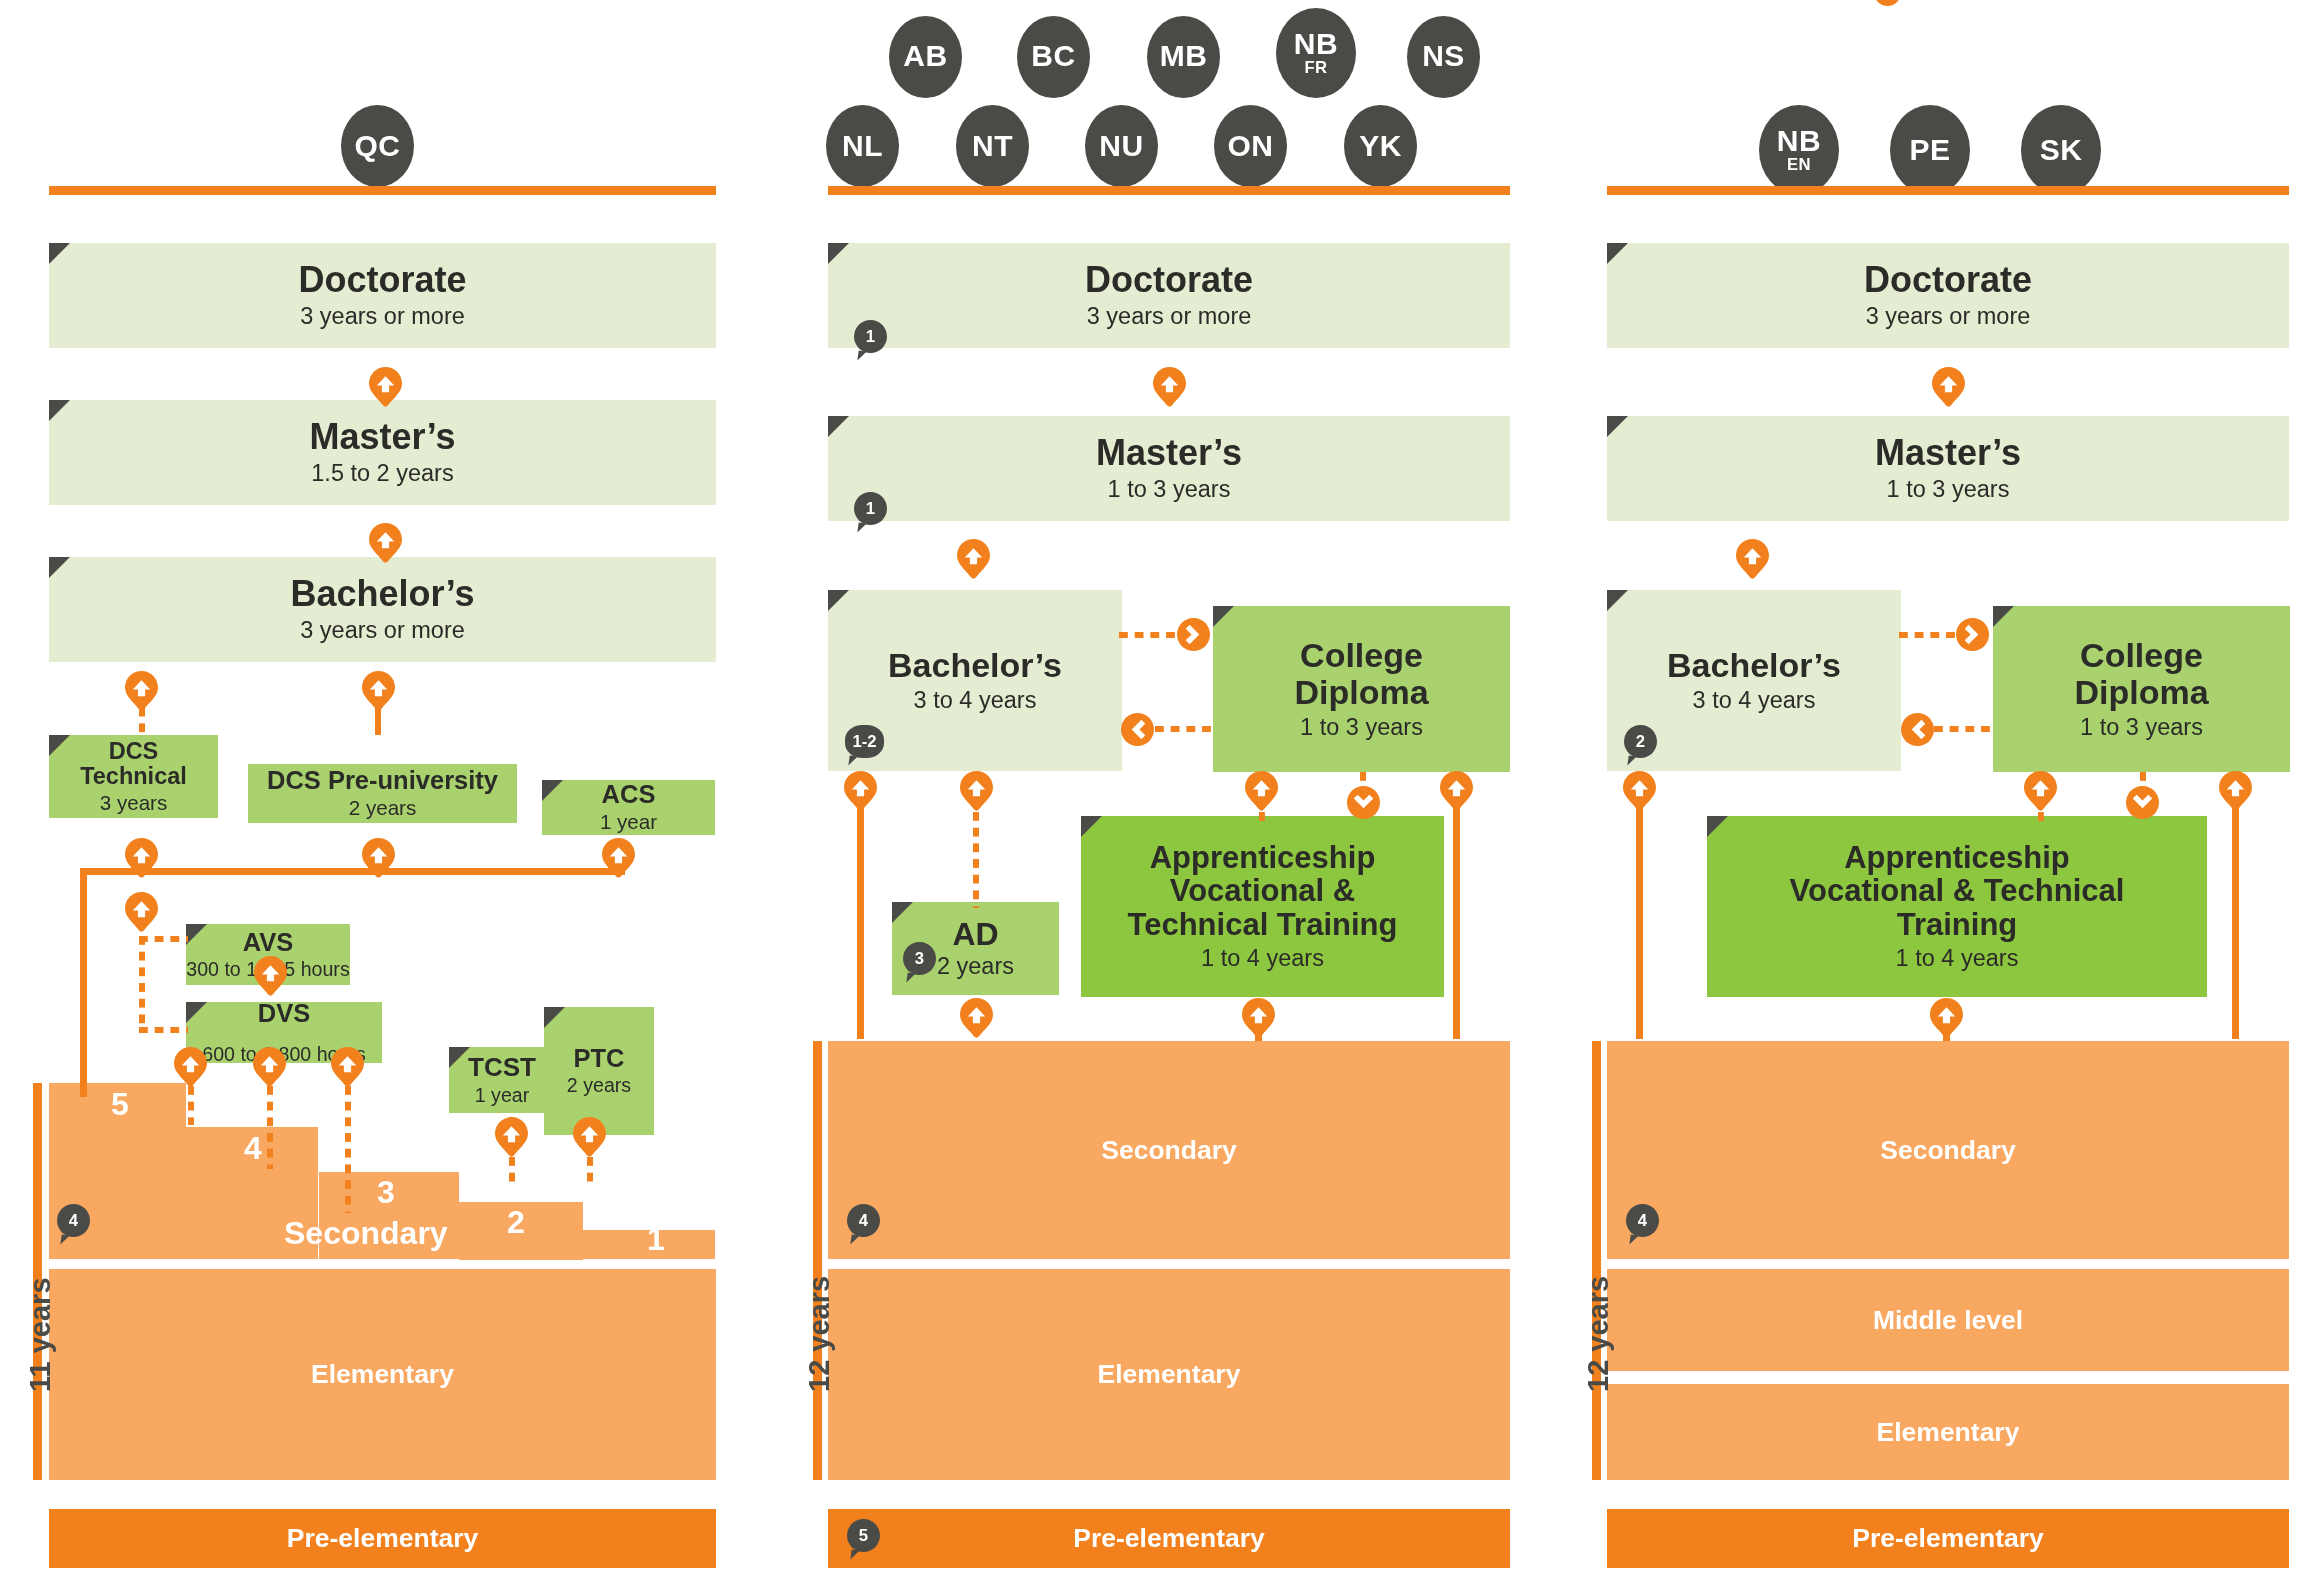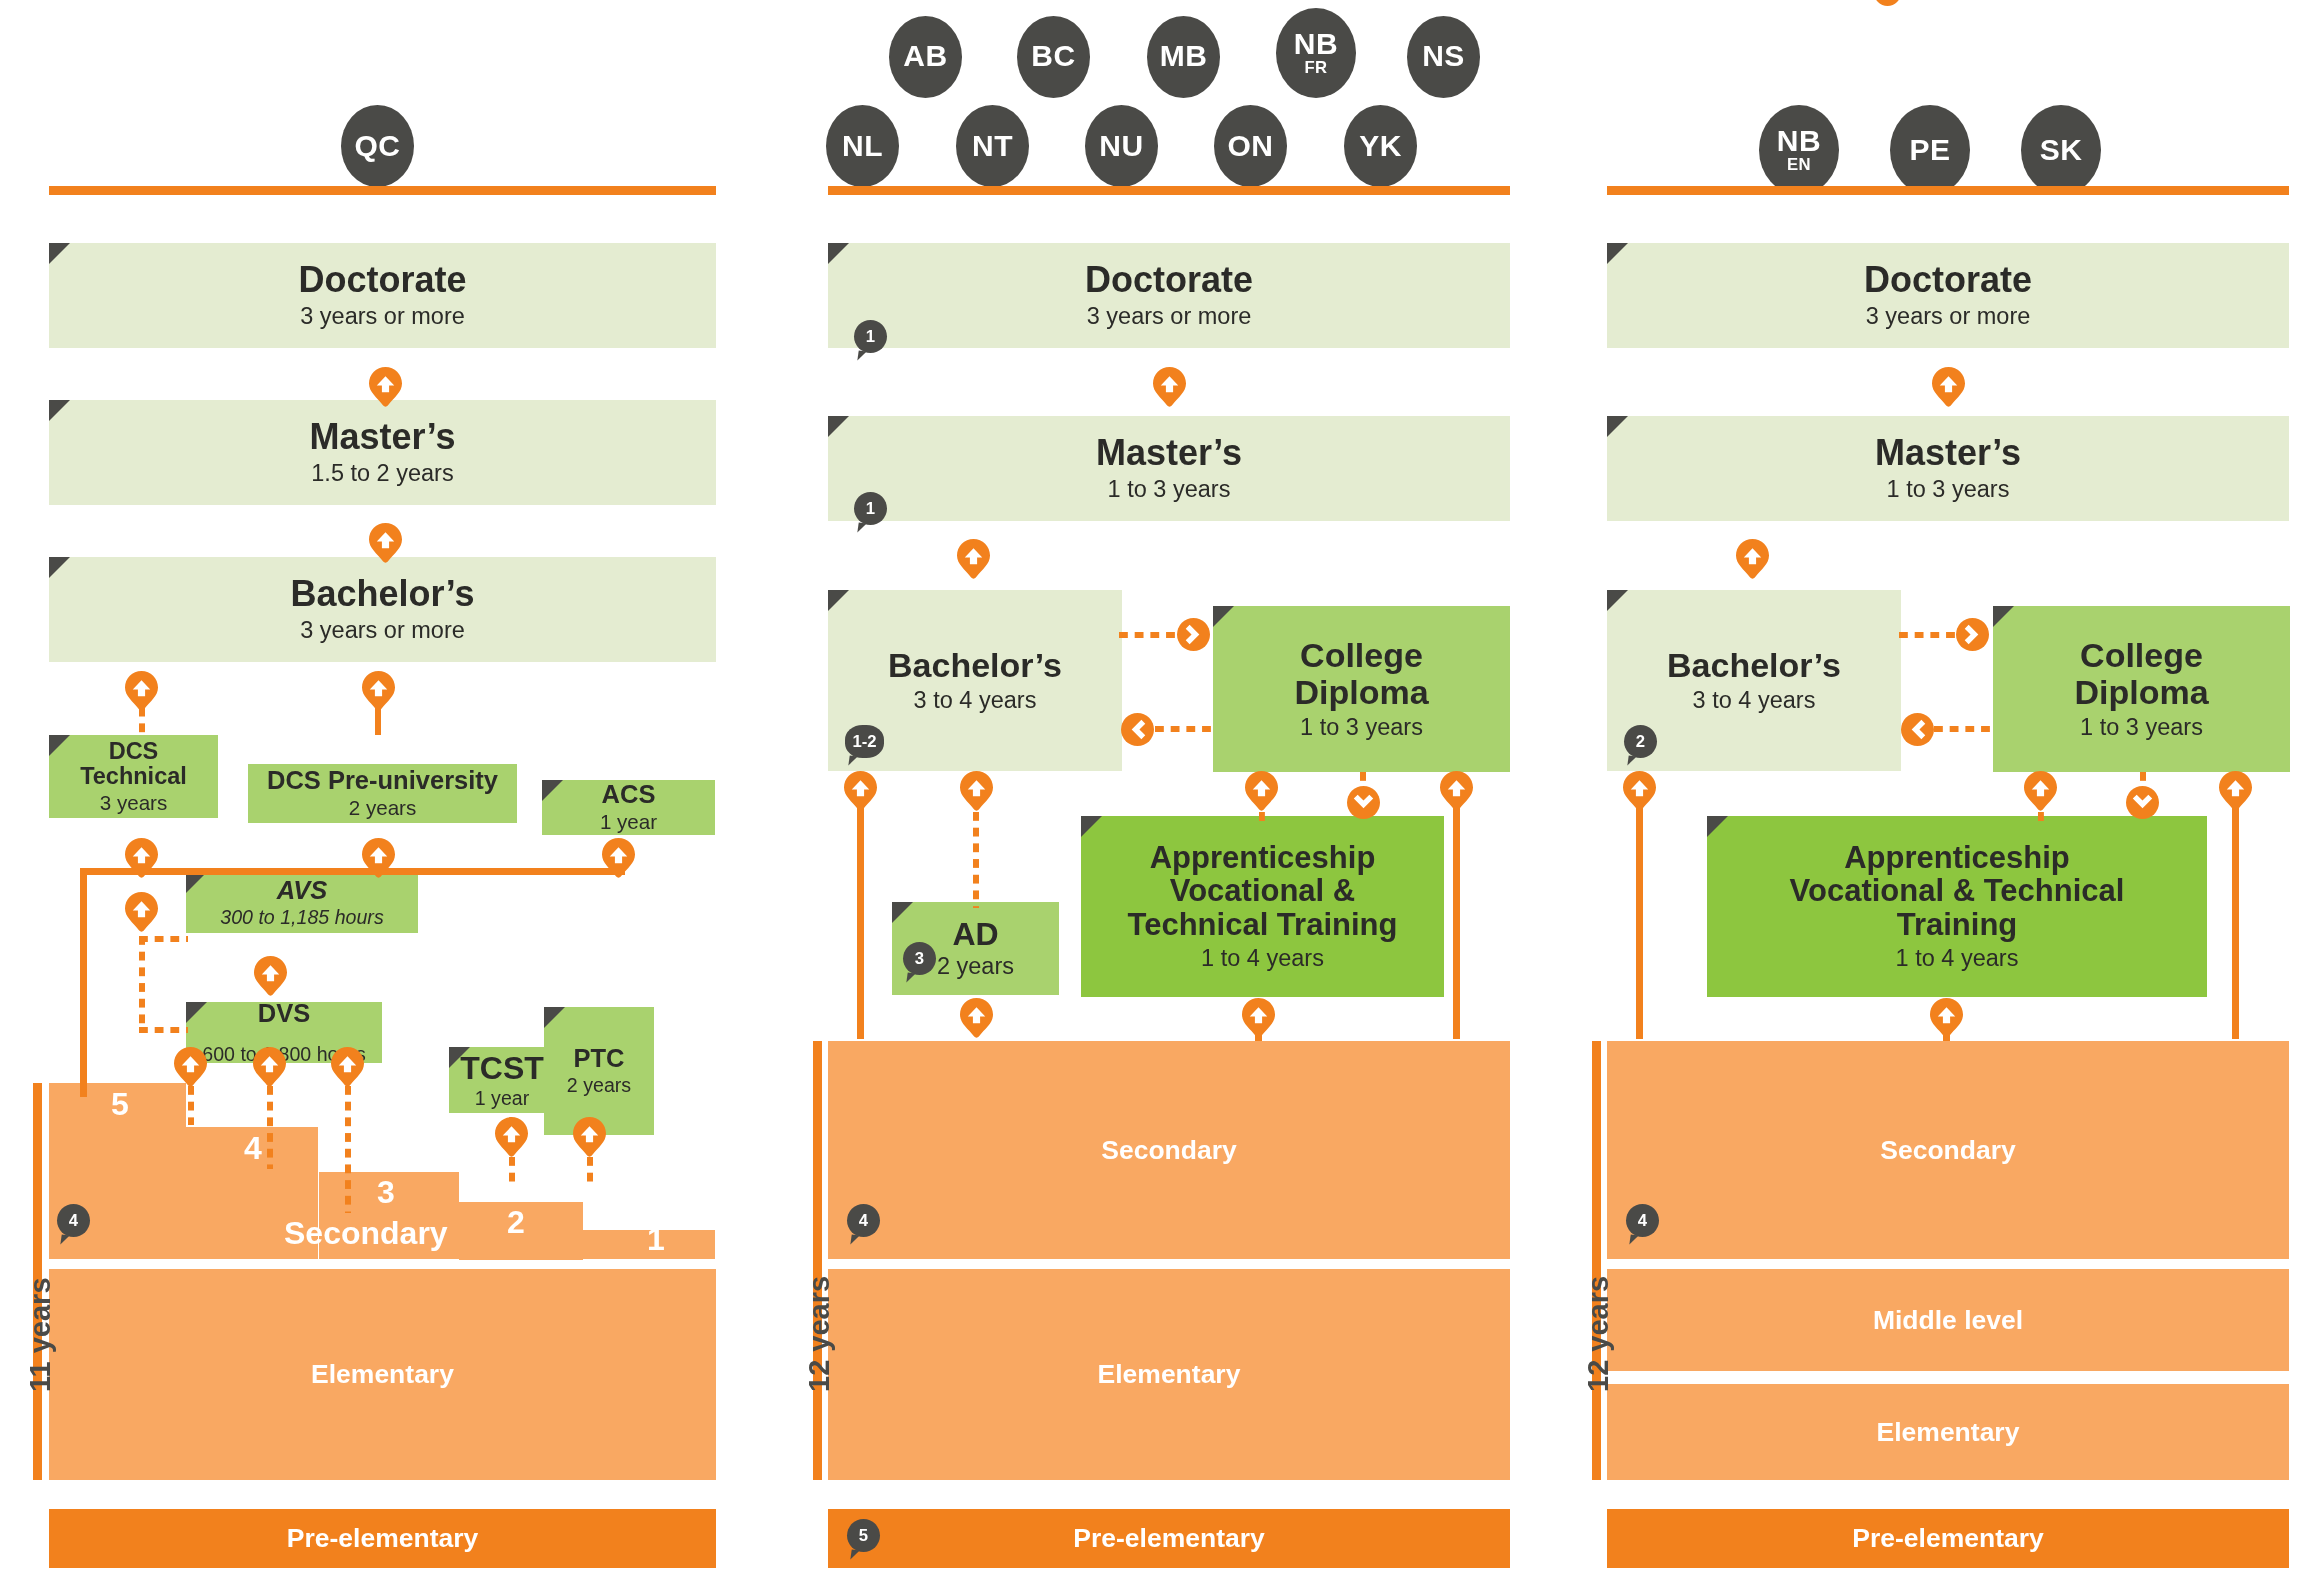--- a/index.html
+++ b/index.html
@@ -242,21 +242,21 @@
   <div class="pin" style="left:125px;top:892px;">
     <svg viewBox="0 0 34 42">
         <path d="M17 0C7.6 0 0 7.6 0 17c0 9 8 14 14.6 22.6 1.2 1.6 3.6 1.6 4.8 0C26 31 34 26 34 17 34 7.6 26.4 0 17 0z" fill="#f2811d"></path>
         <path d="M17 9.5l9 9.5h-5.3v7h-7.4v-7H8z" fill="#ffffff"></path>
       </svg>
   </div>
   <div class="dotline-v" style="left:139px;top:936px;height:97px;"></div>
   <div class="dotline-h" style="left:139px;top:936px;width:49px;"></div>
   <div class="dotline-h" style="left:139px;top:1027px;width:49px;"></div>
 
-  <div class="box coll fold" style="left:186px;top:872px;width:232px;height:61px;font-style:italic;">
+  <div class="box coll fold" style="left:186px;top:924px;width:164px;height:61px;">
     <span class="t" style="font-size:25.5px;">AVS</span>
     <span class="s" style="font-size:19.6px;margin-top:2px;">300 to 1,185 hours</span>
   </div>
 
   <div class="pin" style="left:254px;top:956px;">
     <svg viewBox="0 0 34 42">
         <path d="M17 0C7.6 0 0 7.6 0 17c0 9 8 14 14.6 22.6 1.2 1.6 3.6 1.6 4.8 0C26 31 34 26 34 17 34 7.6 26.4 0 17 0z" fill="#f2811d"></path>
         <path d="M17 9.5l9 9.5h-5.3v7h-7.4v-7H8z" fill="#ffffff"></path>
       </svg>
   </div>
@@ -284,21 +284,21 @@
 
   <div class="pin" style="left:331px;top:1047px;">
     <svg viewBox="0 0 34 42">
         <path d="M17 0C7.6 0 0 7.6 0 17c0 9 8 14 14.6 22.6 1.2 1.6 3.6 1.6 4.8 0C26 31 34 26 34 17 34 7.6 26.4 0 17 0z" fill="#f2811d"></path>
         <path d="M17 9.5l9 9.5h-5.3v7h-7.4v-7H8z" fill="#ffffff"></path>
       </svg>
   </div>
   <div class="dotline-v" style="left:345px;top:1086px;height:127px;"></div>
 
   <div class="box coll fold" style="left:449px;top:1047px;width:106px;height:66px;">
-    <span class="t" style="font-size:32px;">TCST</span>
+    <span class="t" style="font-size:26px;">TCST</span>
     <span class="s" style="font-size:19.6px;margin-top:2px;">1 year</span>
   </div>
 
   <div class="box coll fold" style="left:544px;top:963px;width:110px;height:128px;margin-top:44px;">
     <span class="t" style="font-size:25.5px;">PTC</span>
     <span class="s" style="font-size:19.6px;margin-top:2px;">2 years</span>
   </div>
 
   <div class="pin" style="left:495px;top:1117px;">
     <svg viewBox="0 0 34 42">

